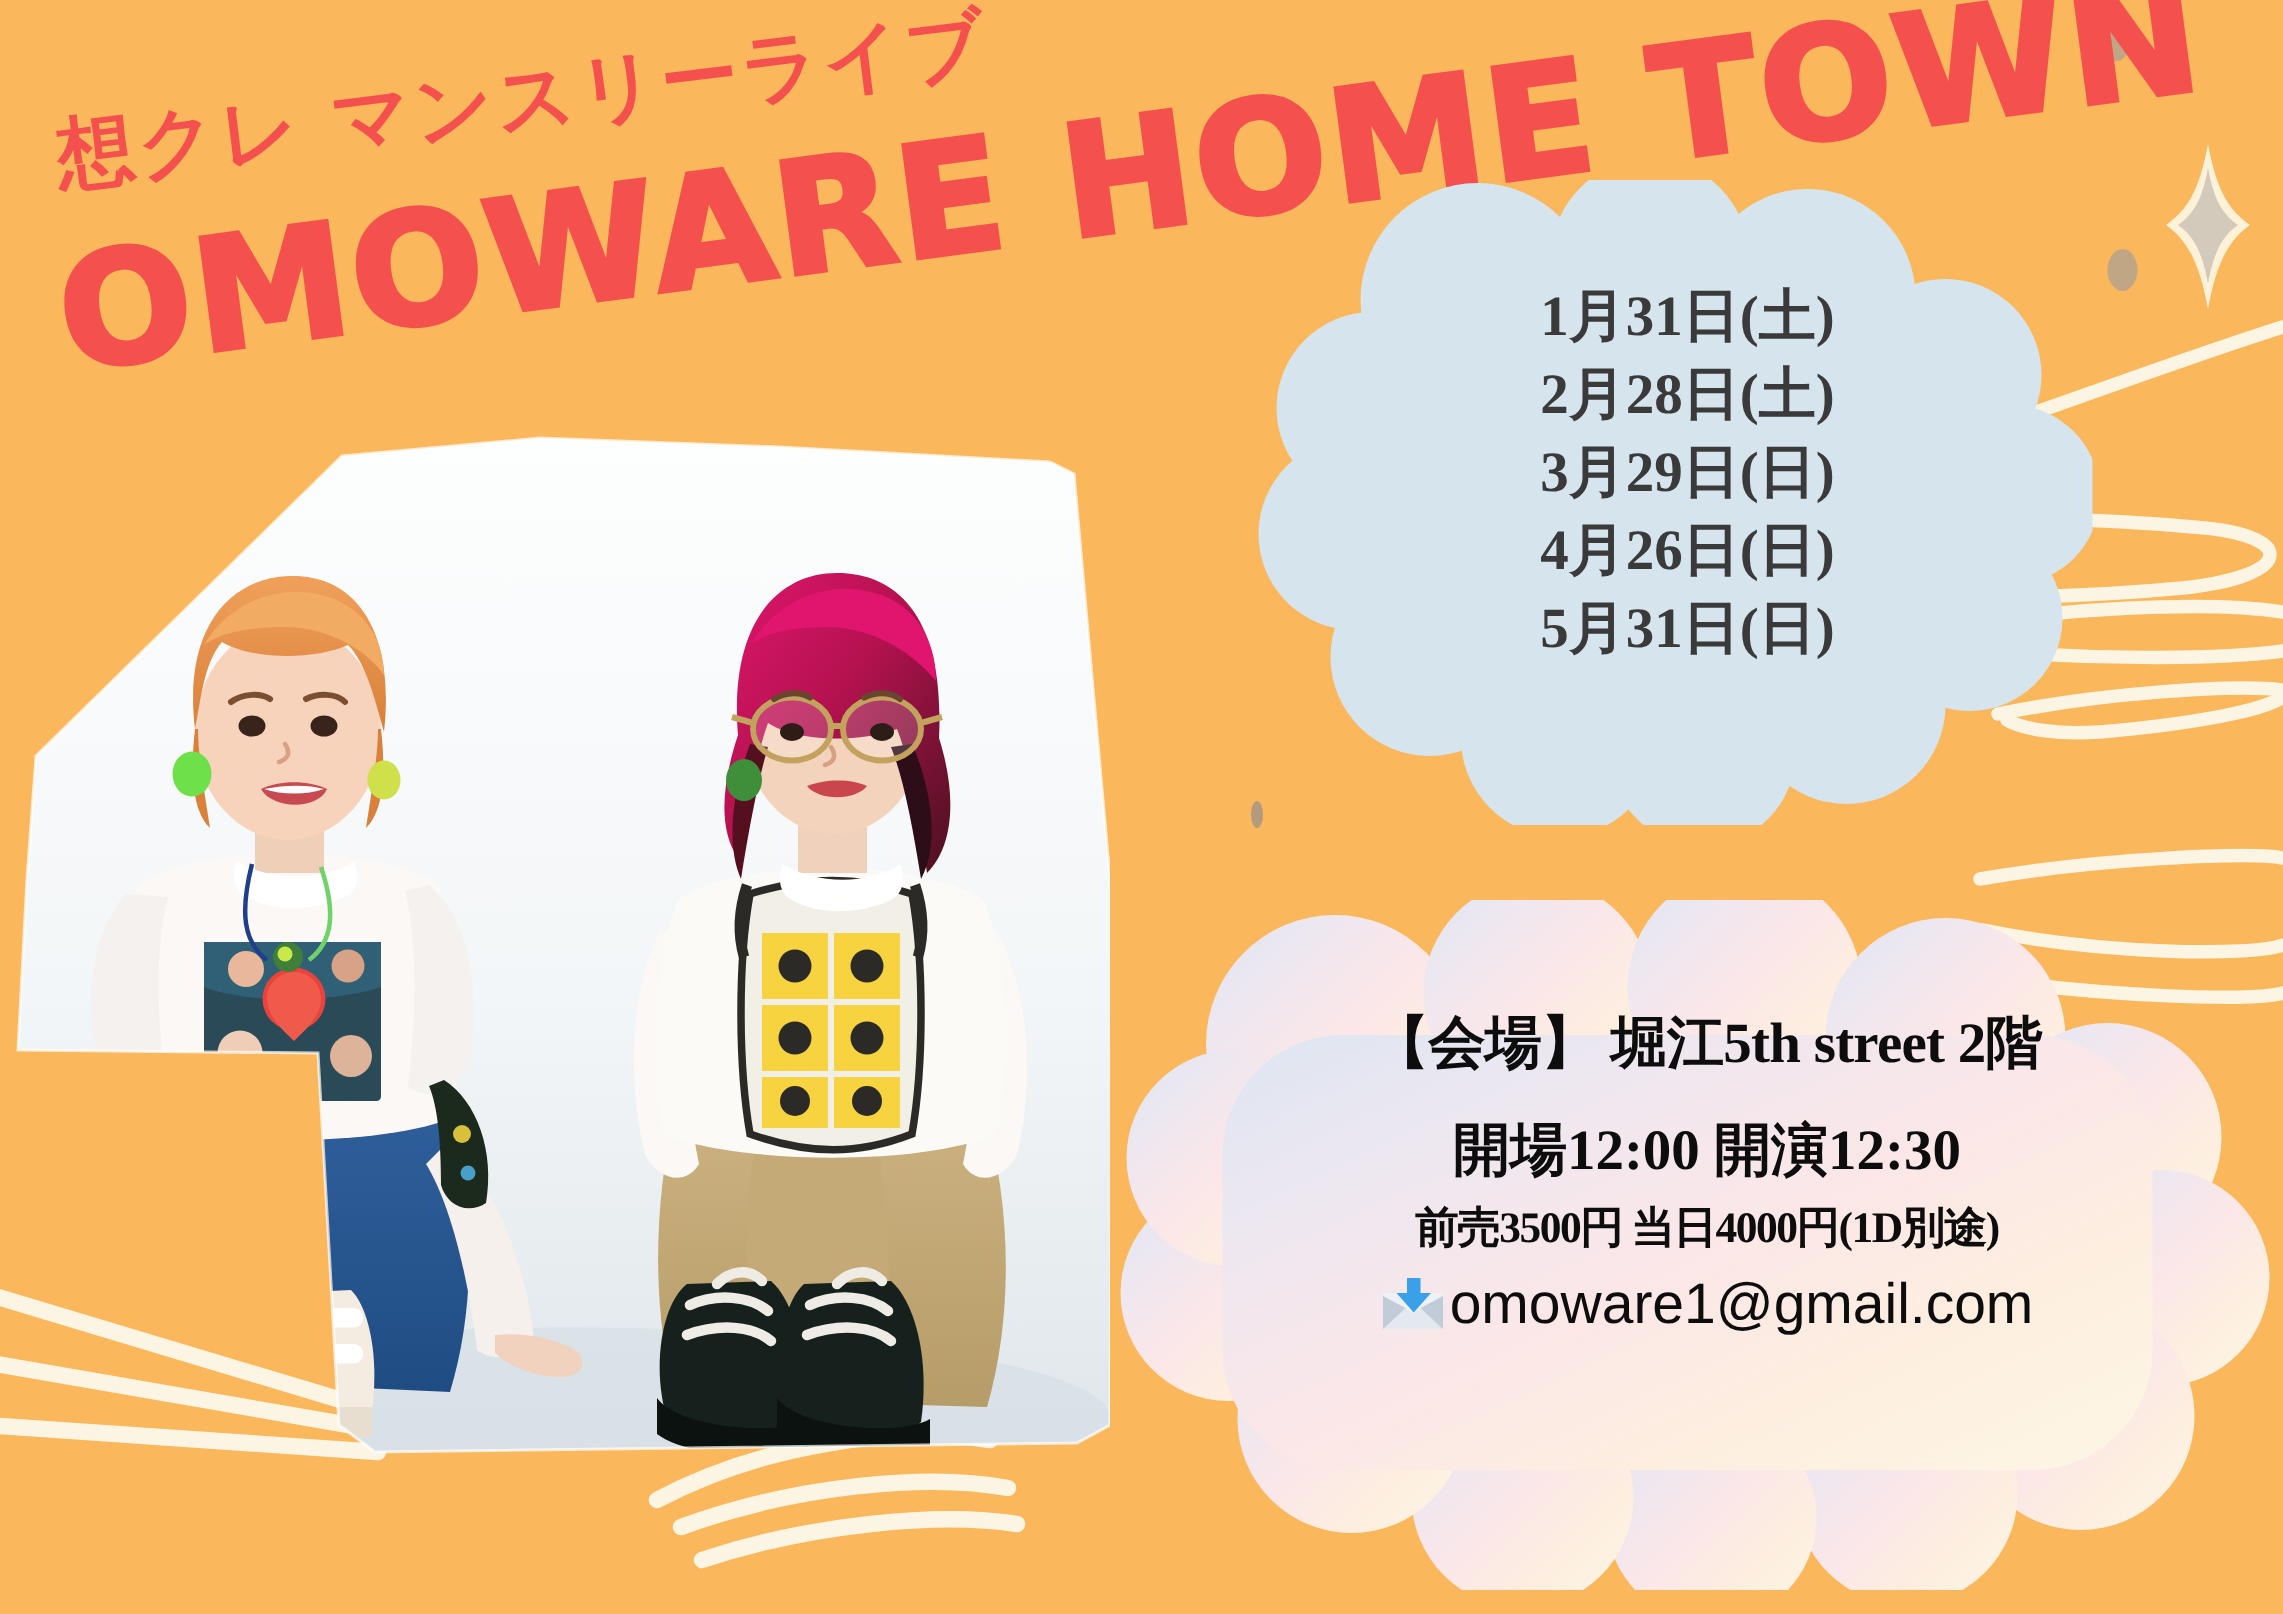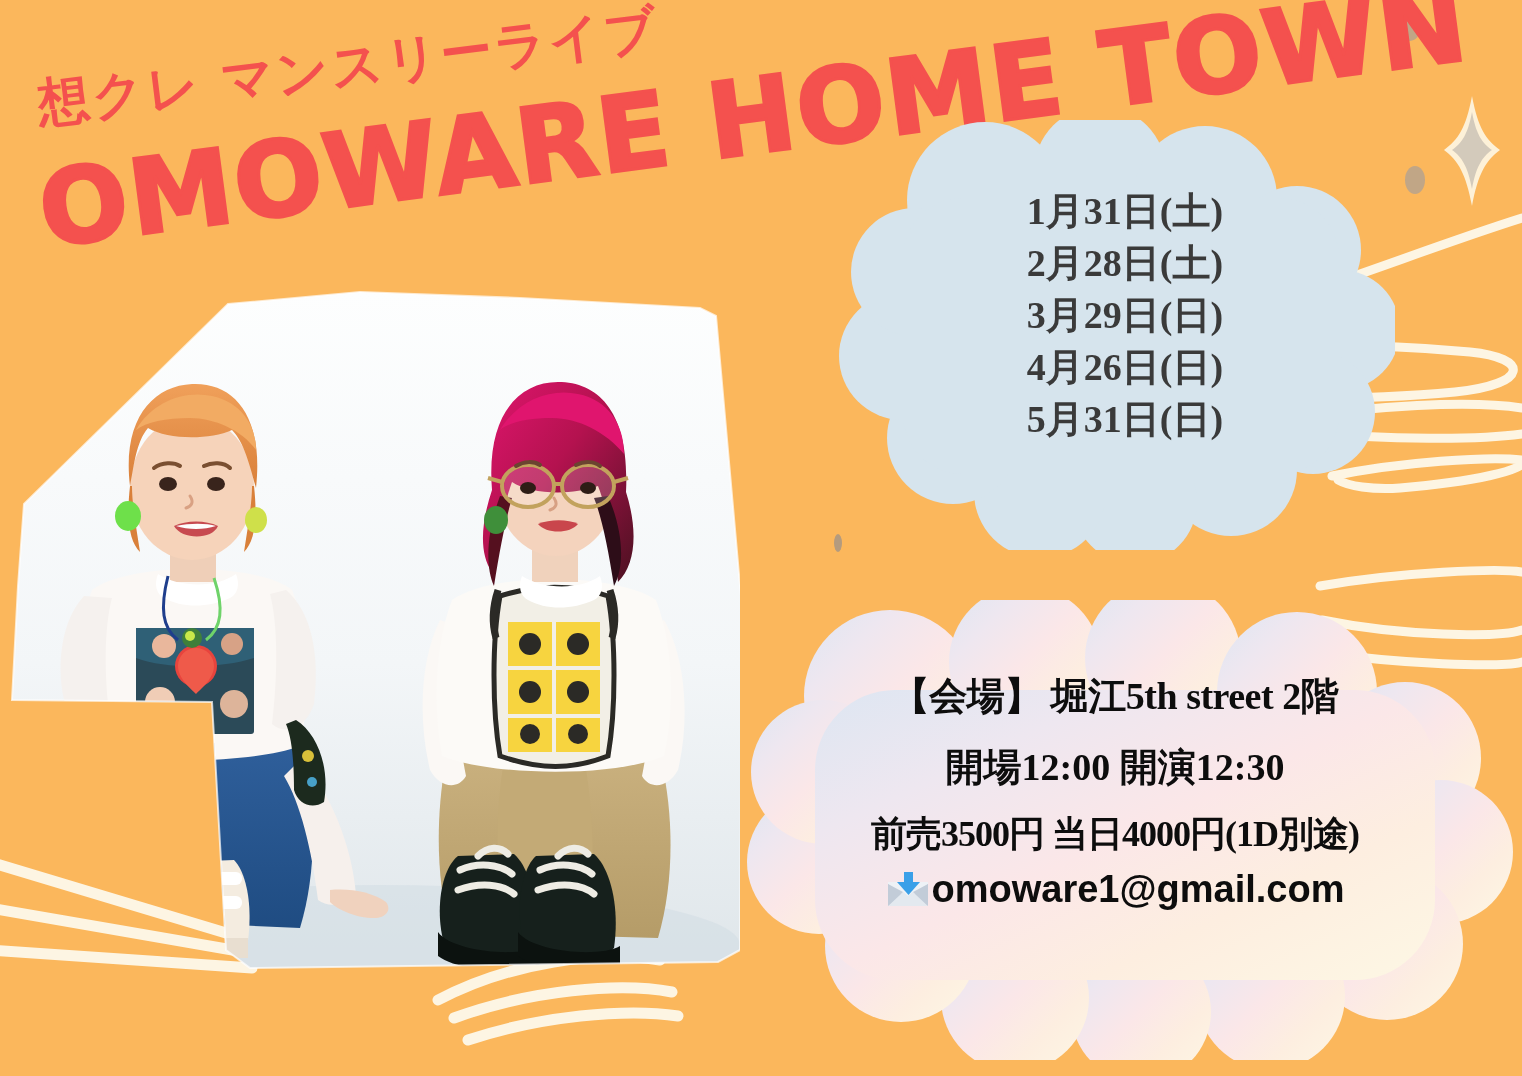--- a/index.html
+++ b/index.html
@@ -56,27 +56,28 @@
     letter-spacing:0px;
   }
   .date-row{display:block;}
 
   #info-text{
     position:absolute;left:740px;top:672px;width:750px;
     text-align:center;color:#0d0d0d;
     font-family:"Liberation Serif","DejaVu Serif",serif;
     font-weight:bold;
     line-height:1.28;
+    padding-left:23px;
   }
   #venue-line{display:block;font-size:38px;letter-spacing:-0.5px;}
   #time-line{display:block;font-size:38px;margin-top:22px;}
-  #price-line{display:block;font-size:36px;margin-top:20px;letter-spacing:-1px;}
+  #price-line{display:block;font-size:29px;margin-top:10px;letter-spacing:-1px;}
   #mail-line{display:block;font-size:38px;margin-top:8px;}
   #mail-line .mail-ico{display:inline-block;vertical-align:-6px;margin-right:2px;}
-  #mail-addr{font-family:"Liberation Sans","DejaVu Sans",sans-serif;font-weight:bold;}
+  #mail-addr{font-family:"Liberation Sans","DejaVu Sans",sans-serif;font-weight:normal;}
 </style>
 </head>
 <body>
 
 <div id="poster">
 
   <svg class="squiggle-svg" viewBox="0 0 1522 1076" xmlns="http://www.w3.org/2000/svg">
     <g fill="none" stroke="#fdf5e3" stroke-width="9" stroke-linecap="round">
 
       <path d="M1522 218 C1420 250 1300 300 1180 330 C1110 348 1060 352 1010 345"></path>

